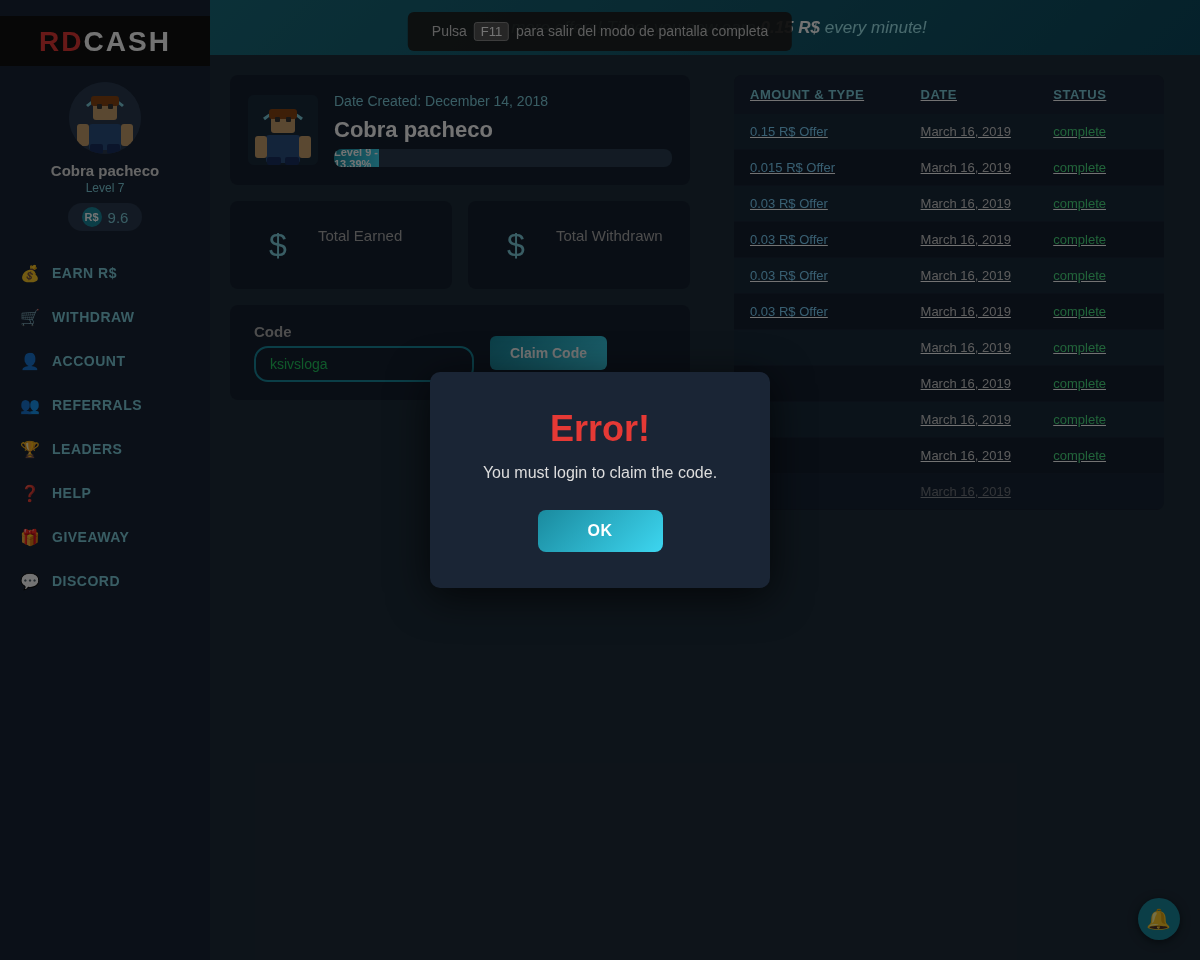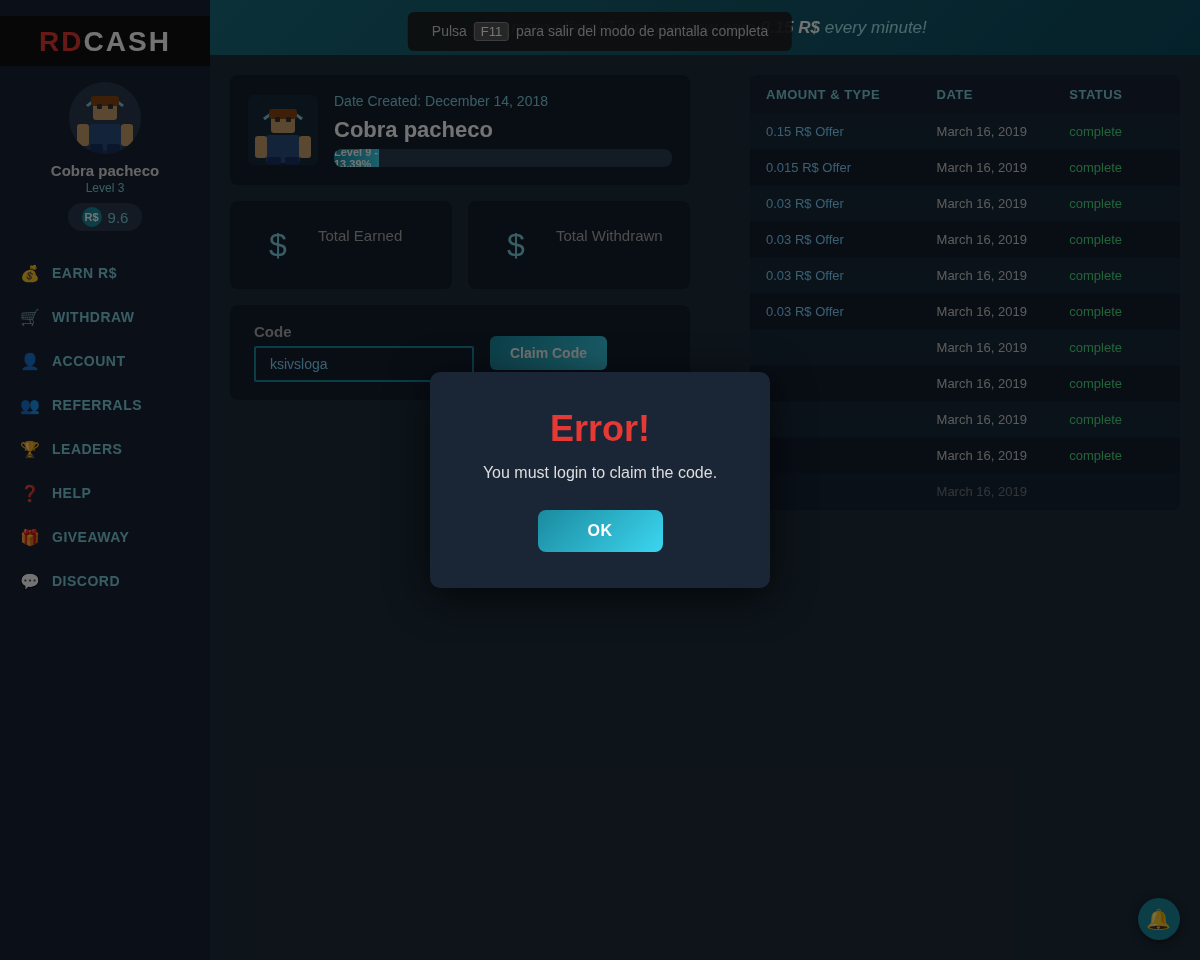--- a/index.html
+++ b/index.html
@@ -271,22 +271,22 @@
       border-radius: 8px;
       padding: 18px 24px;
       display: flex;
       align-items: center;
       gap: 16px;
     }
     .code-label { font-size: 15px; color: #aaa; margin-bottom: 6px; font-weight: 600; }
     .code-input {
       background: transparent;
       border: 2px solid #1a8a9e;
-      color: #7dd3fc;
-      border-radius: 2px;
+      color: #22c55e;
+      border-radius: 14px;
       padding: 8px 14px;
       font-size: 14px;
       width: 220px;
       outline: none;
     }
     .code-btn {
       background: linear-gradient(135deg, #1a8a9e, #3dd6f0);
       border: none;
       border-radius: 6px;
       color: #fff;
@@ -393,22 +393,23 @@
     }
     .left-col {
       position: absolute;
       top: 0;
       left: 0;
       width: 460px;
     }
     .right-col {
       position: absolute;
       top: 0;
-      right: 0;
+      right: 16px;
       width: 430px;
+      text-decoration: underline;
     }
   </style>
 </head>
 <body>
 
 <div class="sidebar">
   <div class="logo-area">
     <div class="logo-text">
       <span class="rd">RD</span><span class="cash">CASH</span>
     </div>
@@ -433,21 +434,21 @@
         <rect x="20" y="42" width="32" height="26" rx="3" fill="#2a5080"></rect>
 
         <rect x="8" y="42" width="12" height="22" rx="3" fill="#c8a06e"></rect>
         <rect x="52" y="42" width="12" height="22" rx="3" fill="#c8a06e"></rect>
 
         <rect x="21" y="62" width="13" height="10" rx="2" fill="#1a3060"></rect>
         <rect x="38" y="62" width="13" height="10" rx="2" fill="#1a3060"></rect>
       </svg>
     </div>
     <div class="username">Cobra pacheco</div>
-    <div class="level-badge">Level 3</div>
+    <div class="level-badge">Level 7</div>
     <div class="balance-pill">
       <div class="rs-icon">R$</div>
       <span>9.6</span>
     </div>
   </div>
 
   <nav class="nav-menu">
     <div class="nav-item">
       <span class="nav-icon">💰</span>
       <span>EARN R$</span>

